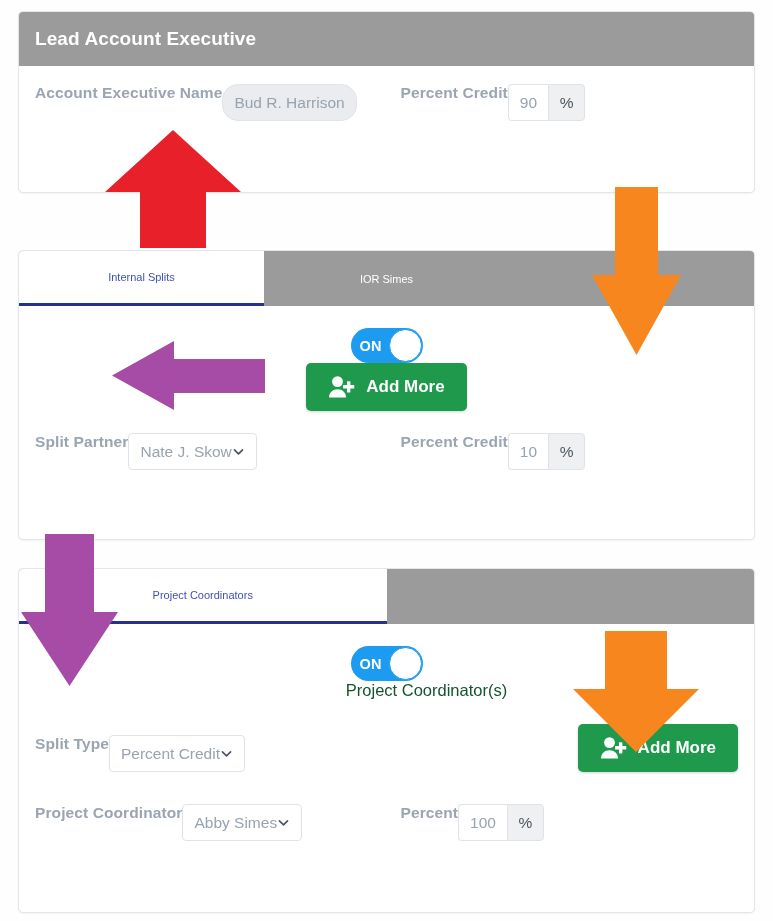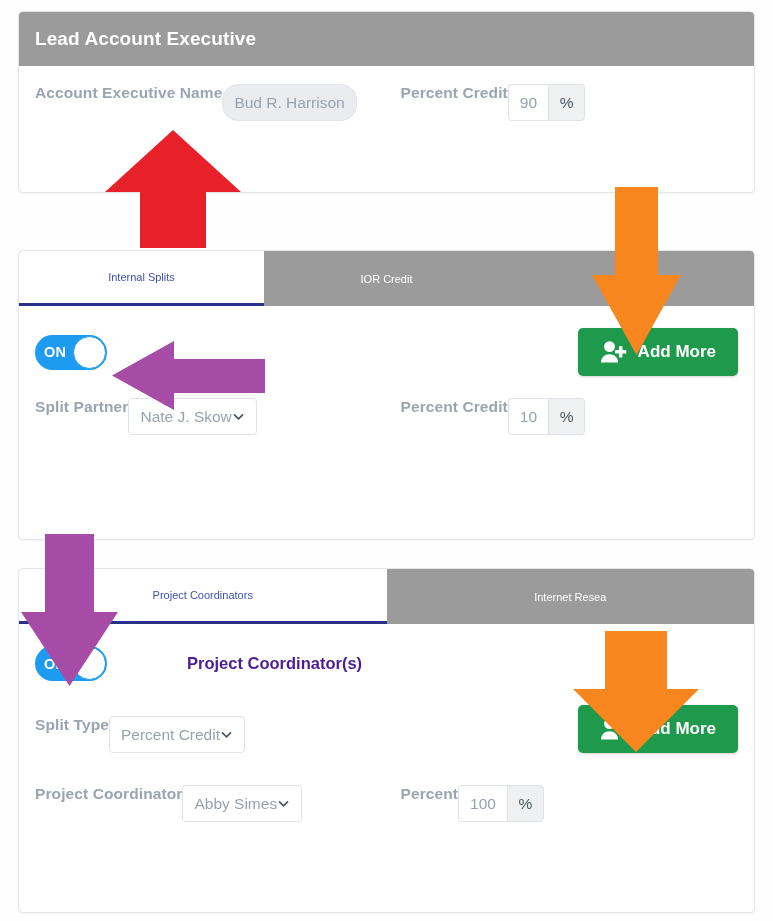--- a/index.html
+++ b/index.html
@@ -194,25 +194,26 @@
     cursor: pointer;
     font-family: "Liberation Sans", sans-serif;
     box-shadow: 0 1px 3px rgba(0,0,0,0.18);
   }
   .btn-add svg { display: block; }
 
   .row-toggle {
     display: flex;
     align-items: center;
     padding: 18px 16px 0 16px;
+    flex-direction: column;
   }
   .inline-heading {
     font-size: 16.5px;
-    font-weight: bold;
-    color: #4c1d95;
+    font-weight: normal;
+    color: #14532d;
     margin-left: 80px;
   }
 
   
   .arrow { position: absolute; }
   .arrow svg { display: block; }
 </style>
 </head>
 <body>
 
@@ -235,21 +236,21 @@
             <div class="input-suffix">%</div>
           </div>
         </div>
       </div>
     </div>
   </div>
 
   <div class="card card-splits">
     <div class="tabs tabs-3">
       <div class="tab active">Internal Splits</div>
-      <div class="tab">IOR Credit</div>
+      <div class="tab">IOR Simes</div>
       <div class="tab">Ex</div>
     </div>
 
     <div class="row-toggle" style="justify-content:space-between; padding-top:22px;">
       <div class="toggle">
         <span class="toggle-label">ON</span>
         <span class="toggle-knob"></span>
       </div>
       <button class="btn-add">
         <span>
@@ -284,21 +285,20 @@
             <div class="input-suffix">%</div>
           </div>
         </div>
       </div>
     </div>
   </div>
 
   <div class="card card-coord">
     <div class="tabs tabs-2">
       <div class="tab active">Project Coordinators</div>
-      <div class="tab">Internet Resea</div>
     </div>
 
     <div class="row-toggle" style="padding-top:22px;">
       <div class="toggle">
         <span class="toggle-label">ON</span>
         <span class="toggle-knob"></span>
       </div>
       <span class="inline-heading">Project Coordinator(s)</span>
     </div>
 

